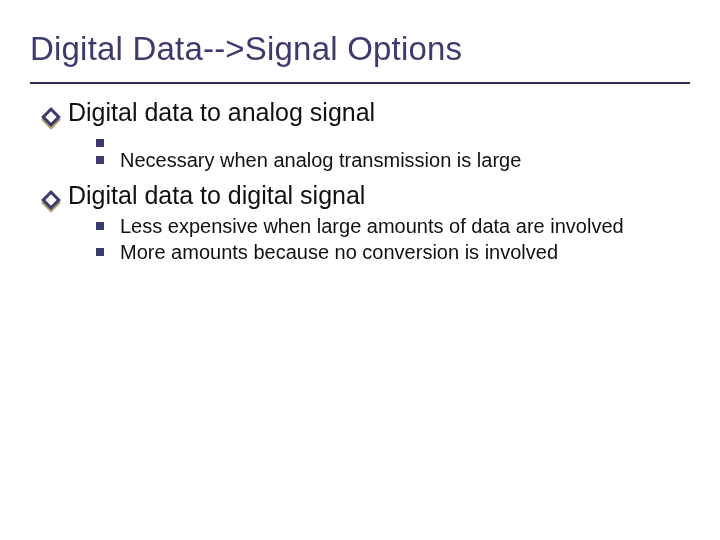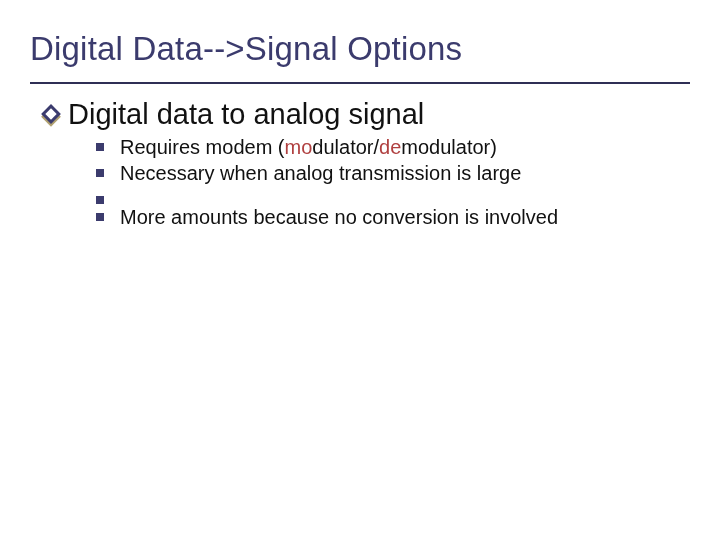--- a/index.html
+++ b/index.html
@@ -31,23 +31,23 @@
     border: none;
     border-top: 2px solid #2f2f55;
   }
   .content {
     padding: 0 44px 0 44px;
     font-size: 22px;
     color: #111;
   }
   .lvl1 {
     display: flex;
-    align-items: flex-start;
+    align-items: center;
     margin: 8px 0 4px 0;
-    font-size: 29px;
+    font-size: 25px;
   }
   .lvl1 .bullet {
     width: 14px;
     height: 14px;
     flex: 0 0 14px;
     margin-top: 9px;
     margin-right: 10px;
     background: #3b3b6d;
     transform: rotate(45deg);
     position: relative;
@@ -96,33 +96,35 @@
 
   <div class="content">
 
     <div class="lvl1">
       <span class="bullet shadowed"></span>
       <span>Digital data to analog signal</span>
     </div>
     <div class="sub">
       <div class="lvl2">
         <span class="sq"></span>
-        <span>
-          <span>Requires modem (</span><span class="accent-mo">mo</span><span>dulator/</span><span class="accent-de">de</span><span>mo</span><span>dulator)</span>
-        </span>
       </div>
       <div class="lvl2">
         <span class="sq"></span>
         <span>Necessary when analog transmission is large</span>
       </div>
     </div>
 
+    <div class="lvl1">
+      <span class="bullet shadowed"></span>
+      <span>Digital data to digital signal</span>
+    </div>
     <div class="sub">
       <div class="lvl2">
         <span class="sq"></span>
+        <span>Less expensive when large amounts of data are involved</span>
       </div>
       <div class="lvl2">
         <span class="sq"></span>
         <span>More amounts because no conversion is involved</span>
       </div>
     </div>
 
   </div>
 </div>
 

